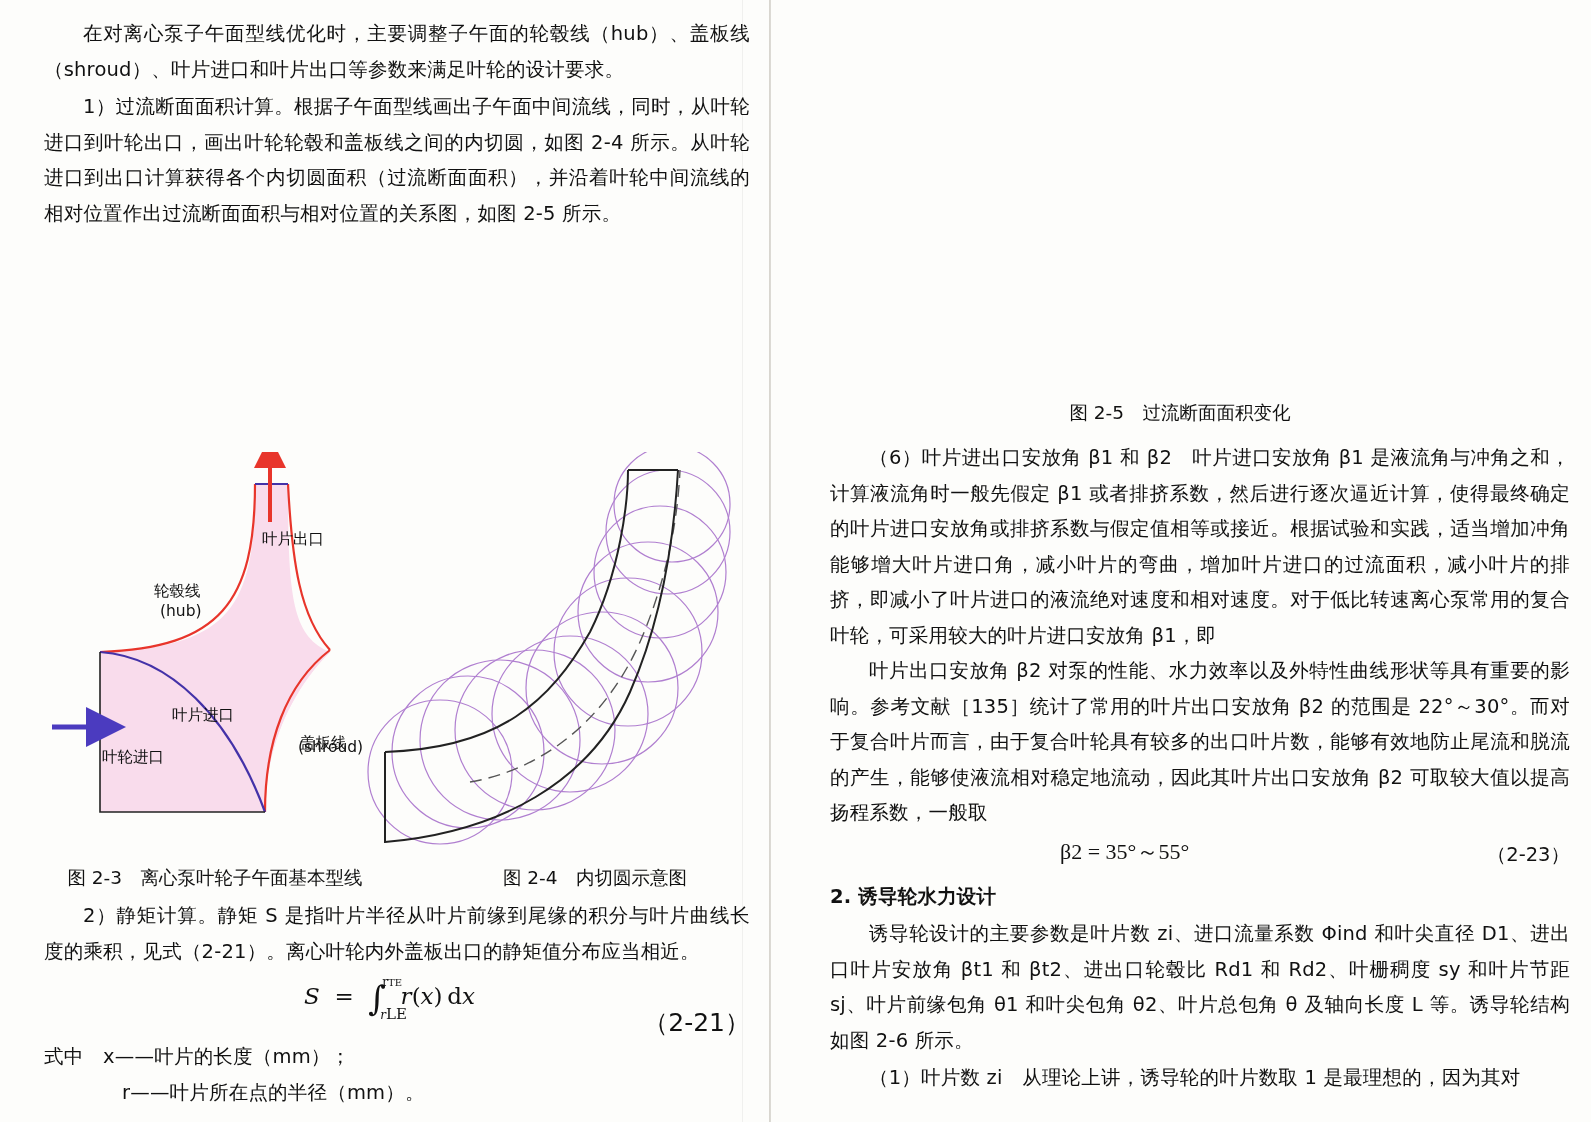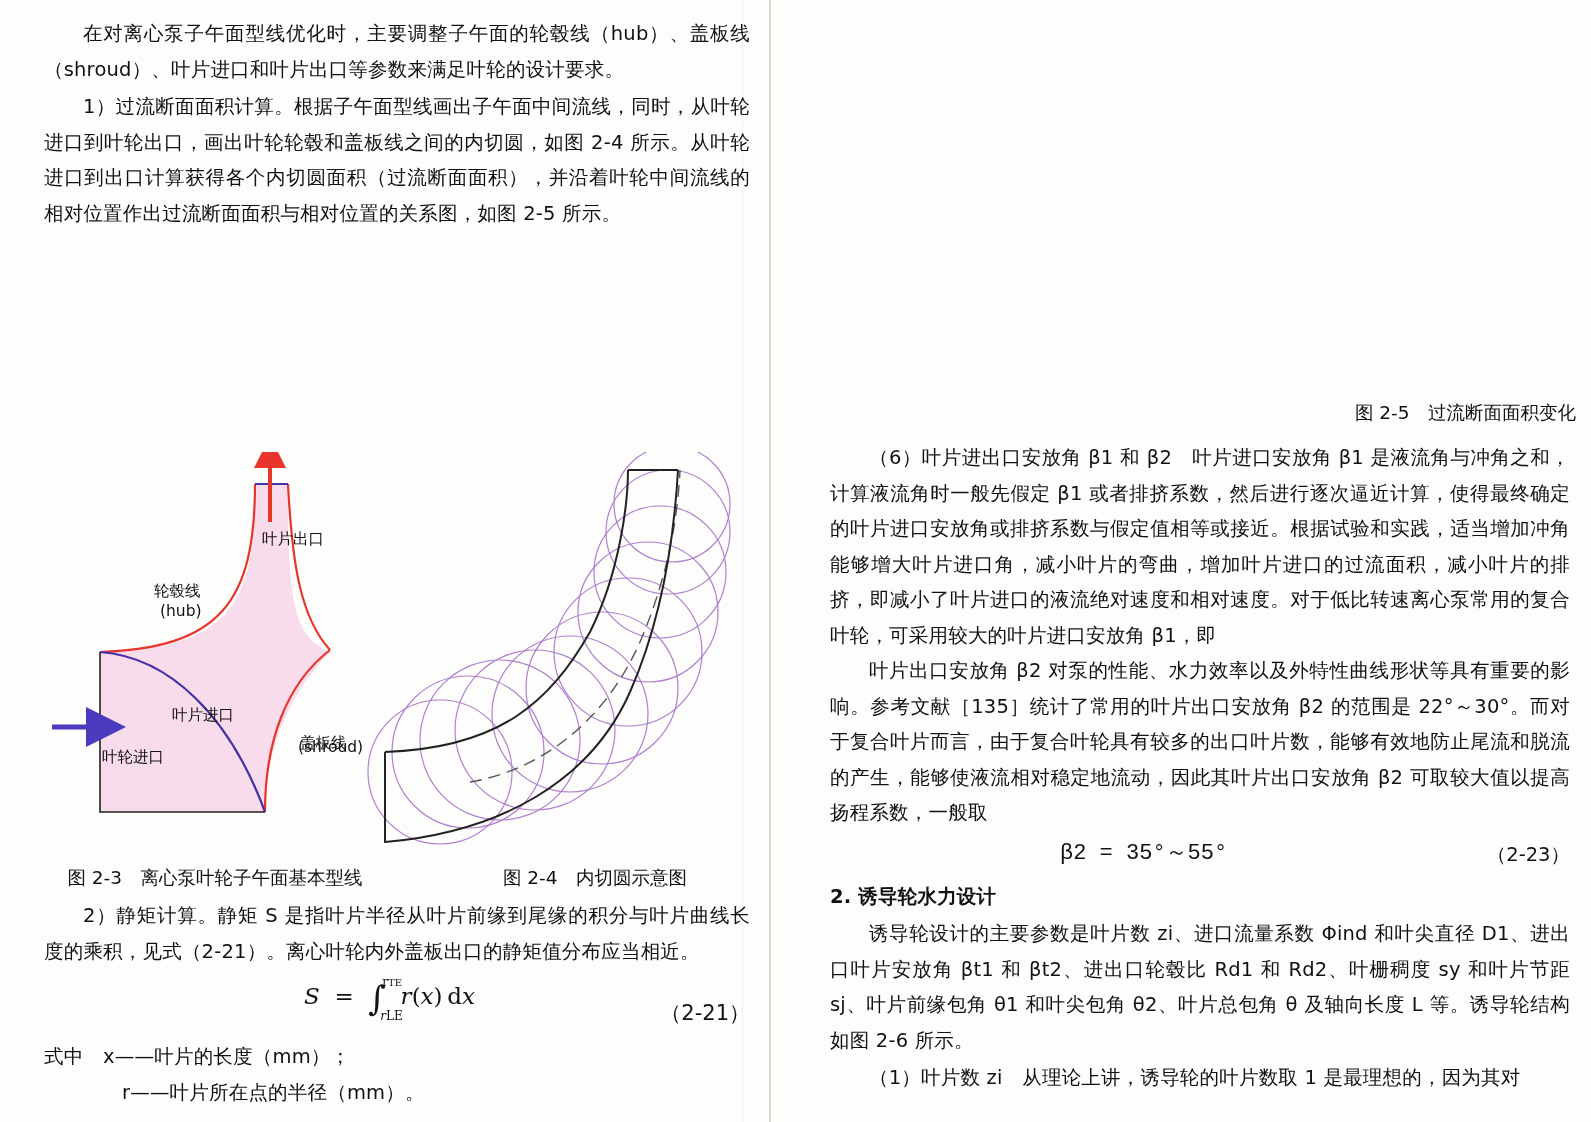--- a/index.html
+++ b/index.html
@@ -109,44 +109,44 @@
 
     <div style="position:absolute;left:44px;top:898px;width:706px;">
       <p class="txt indent">2）静矩计算。静矩 S 是指叶片半径从叶片前缘到尾缘的积分与叶片曲线长度的乘积，见式（2-21）。离心叶轮内外盖板出口的静矩值分布应当相近。</p>
 
       <div style="position:relative;height:62px;margin-top:6px;">
         <div style="position:absolute;left:260px;top:6px;font-family:'DejaVu Serif',serif;font-size:23px;">
           <span class="ital">S</span>&nbsp;&nbsp;=&nbsp;
           <span style="display:inline-block;position:relative;vertical-align:-6px;">
             <span style="font-size:34px;line-height:34px;">∫</span>
             <span style="position:absolute;left:14px;top:-6px;font-size:12px;">r<span style="font-size:10px;">TE</span></span>
-            <span style="position:absolute;left:12px;bottom:-8px;font-size:12px;"><span class="ital">r</span><span style="font-size:12px;">LE</span></span>
+            <span style="position:absolute;left:12px;bottom:-8px;font-size:12px;"><span class="ital">r</span><span style="font-size:15px;">LE</span></span>
           </span>
           <span class="ital">&nbsp;r</span>(<span class="ital">x</span>) d<span class="ital">x</span>
         </div>
-        <div style="position:absolute;right:0px;top:24px;font-size:21px;">（2-21）</div>
+        <div style="position:absolute;right:0px;top:31px;font-size:25px;">（2-21）</div>
       </div>
 
       <p class="txt" style="margin-top:2px">式中　x——叶片的长度（mm）；</p>
       <p class="txt" style="margin-left:78px;">r——叶片所在点的半径（mm）。</p>
     </div>
   </div>
 
   <div class="col col-right">
 
-    <div class="figcap" style="left:16px;top:400px;width:760px;text-align:right;">图 2-5　过流断面面积变化</div>
+    <div class="figcap" style="left:0;top:400px;width:760px;text-align:center;">图 2-5　过流断面面积变化</div>
 
     <div class="body-right">
       <p class="txt indent">（6）叶片进出口安放角 β1 和 β2　叶片进口安放角 β1 是液流角与冲角之和，计算液流角时一般先假定 β1 或者排挤系数，然后进行逐次逼近计算，使得最终确定的叶片进口安放角或排挤系数与假定值相等或接近。根据试验和实践，适当增加冲角能够增大叶片进口角，减小叶片的弯曲，增加叶片进口的过流面积，减小叶片的排挤，即减小了叶片进口的液流绝对速度和相对速度。对于低比转速离心泵常用的复合叶轮，可采用较大的叶片进口安放角 β1，即</p>
 
 
       <p class="txt indent" style="margin-top:0">叶片出口安放角 β2 对泵的性能、水力效率以及外特性曲线形状等具有重要的影响。参考文献［135］统计了常用的叶片出口安放角 β2 的范围是 22°～30°。而对于复合叶片而言，由于复合叶轮具有较多的出口叶片数，能够有效地防止尾流和脱流的产生，能够使液流相对稳定地流动，因此其叶片出口安放角 β2 可取较大值以提高扬程系数，一般取</p>
 
       <div style="position:relative;height:40px;margin-top:4px;">
-        <div style="position:absolute;left:230px;top:2px;font-family:Liberation Mono, monospace;font-size:22px;">β2 = 35°～55°</div>
+        <div style="position:absolute;left:230px;top:2px;font-family:Liberation Serif, serif;font-size:22px;">β2 = 35°～55°</div>
         <div style="position:absolute;right:0;top:6px;font-size:19.5px;">（2-23）</div>
       </div>
 
       <p class="txt bold" style="margin-top:4px;text-indent:0;">2. 诱导轮水力设计</p>
 
       <p class="txt indent" style="margin-top:2px">诱导轮设计的主要参数是叶片数 zi、进口流量系数 Φind 和叶尖直径 D1、进出口叶片安放角 βt1 和 βt2、进出口轮毂比 Rd1 和 Rd2、叶栅稠度 sy 和叶片节距 sj、叶片前缘包角 θ1 和叶尖包角 θ2、叶片总包角 θ 及轴向长度 L 等。诱导轮结构如图 2-6 所示。</p>
       <p class="txt indent" style="margin-top:2px">（1）叶片数 zi　从理论上讲，诱导轮的叶片数取 1 是最理想的，因为其对</p>
     </div>
   </div>
 </div>

